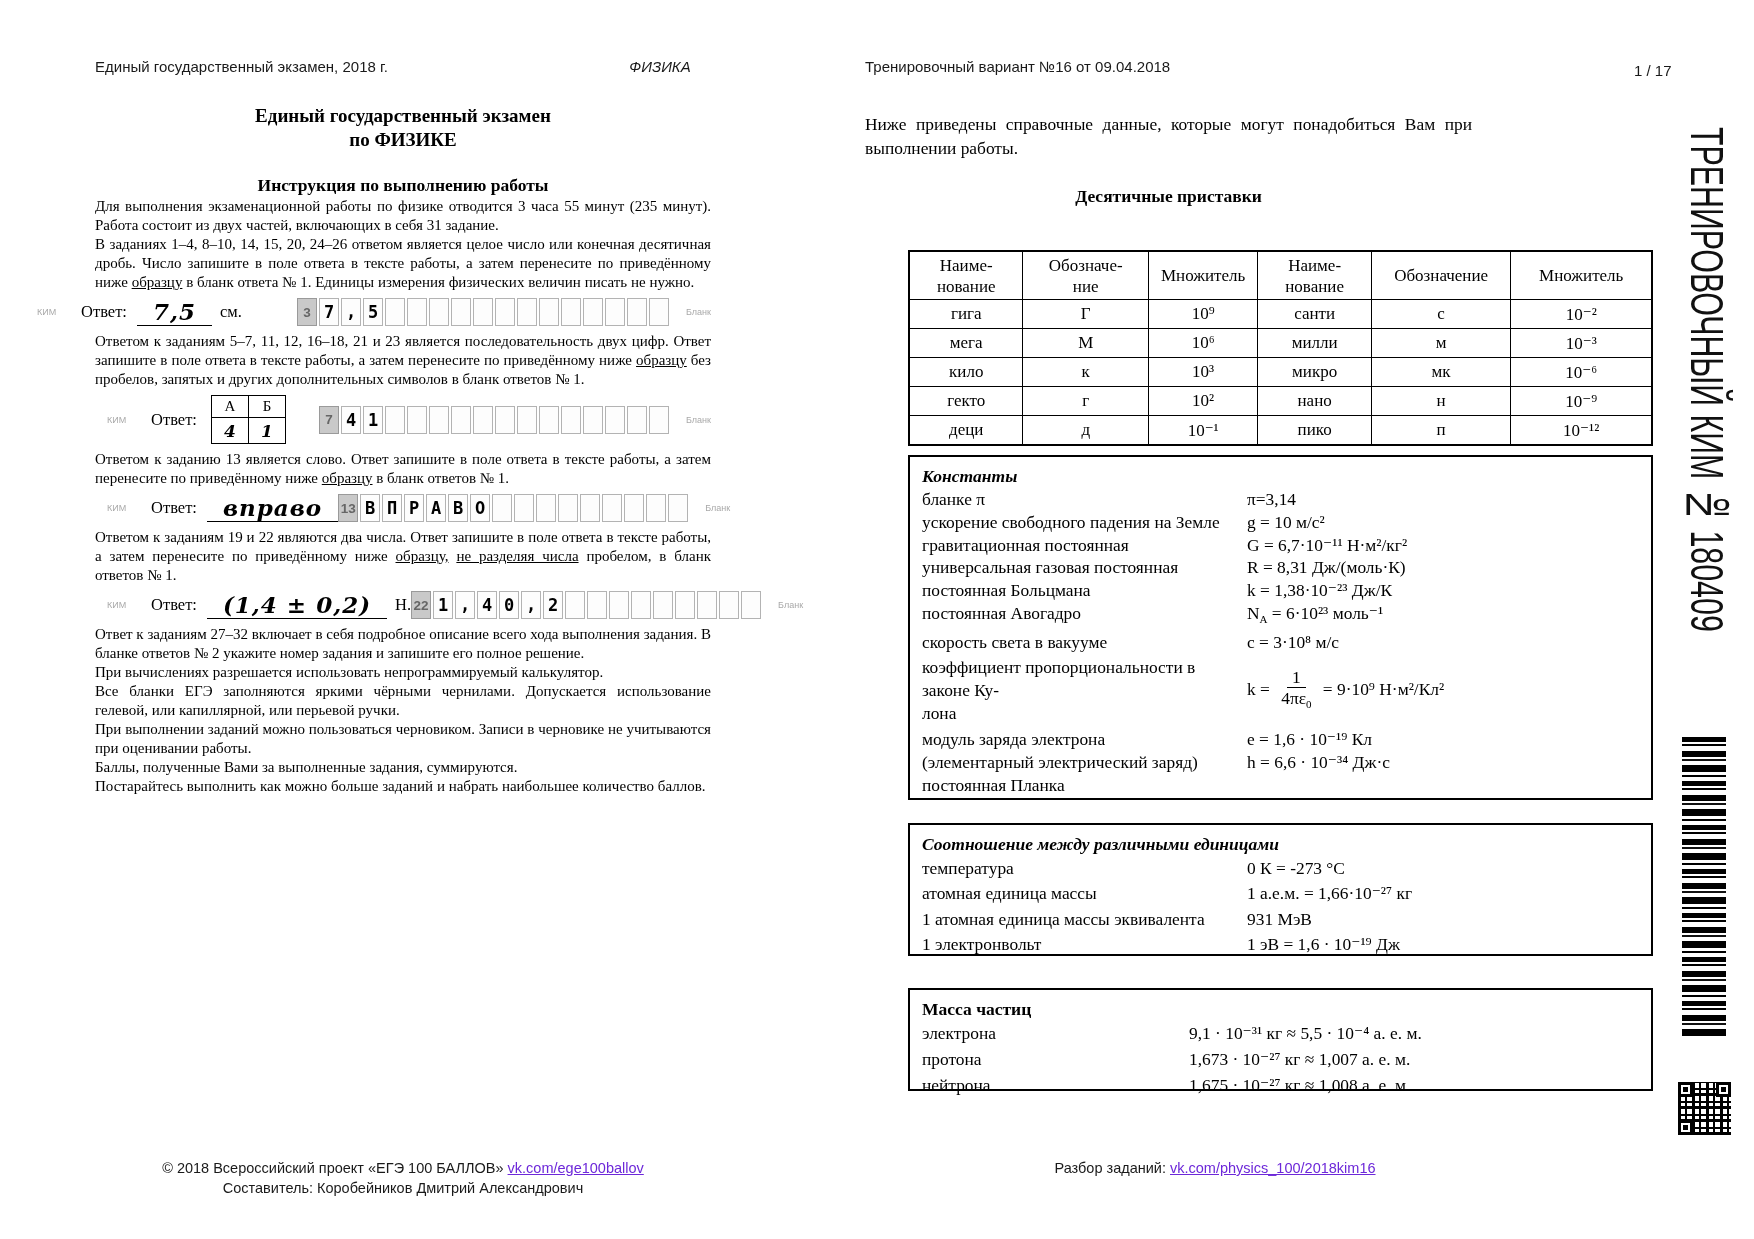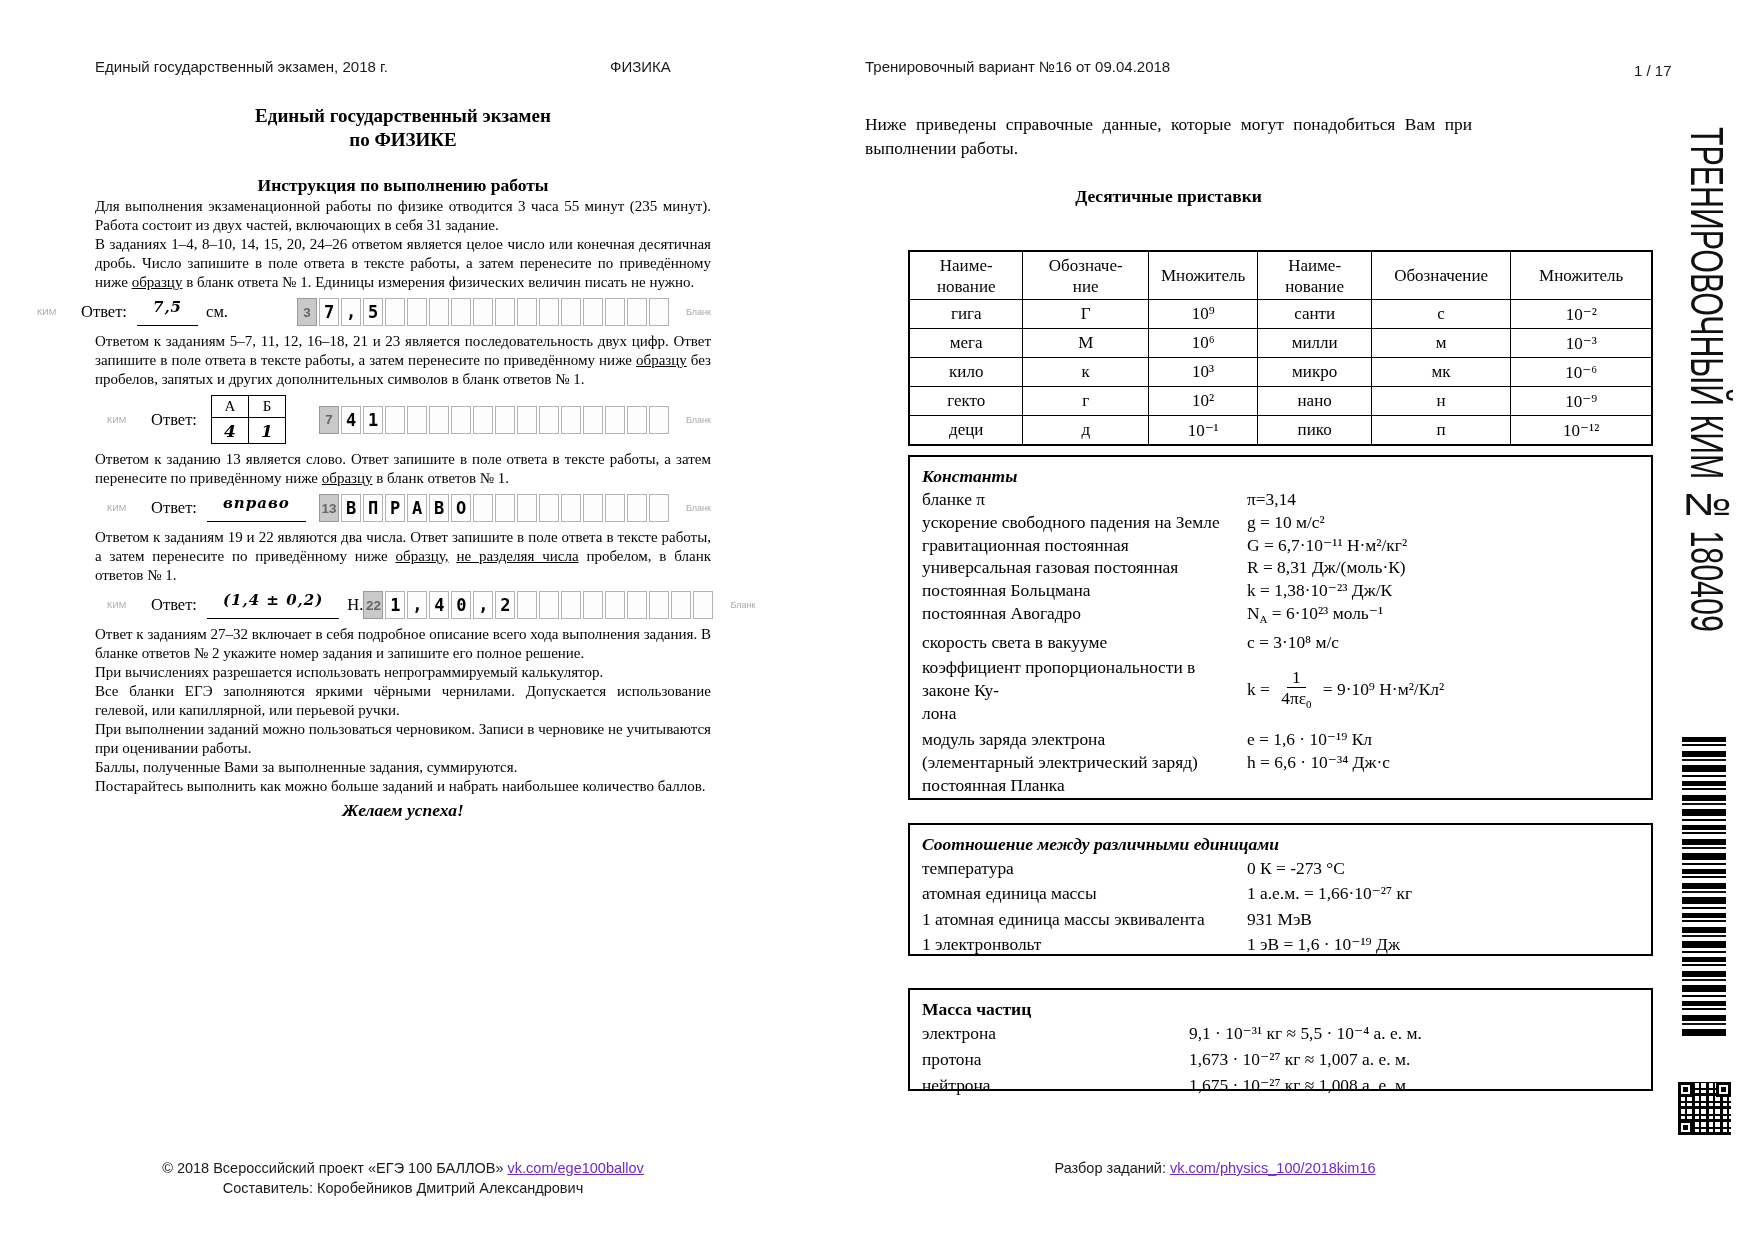--- a/index.html
+++ b/index.html
@@ -19,22 +19,22 @@
   .u{text-decoration:underline;}
 
   
   .sample{display:flex;align-items:center;margin:6px 0;}
   .kim-label,.blank-label{font-family:"Liberation Sans","DejaVu Sans",sans-serif;font-size:9px;color:#a9a9a9;flex-shrink:0;}
   .kim-label{width:30px;}
   .s1 .kim-label{margin-left:-58px;}
   .s2 .kim-label,.s3 .kim-label,.s4 .kim-label{margin-left:12px;}
   .ans-label{font-size:16.5px;margin:0 10px 0 14px;flex-shrink:0;}
   .written{
-    font-family:"DejaVu Serif",serif;font-style:italic;font-weight:700;font-size:15px;
-    letter-spacing:1px;border-bottom:1.4px solid #000;padding:0 16px 9px 16px;white-space:nowrap;flex-shrink:0;
+    font-family:"DejaVu Serif",serif;font-style:italic;font-weight:700;font-size:23px;
+    letter-spacing:1px;border-bottom:1.4px solid #000;padding:0 16px 0 16px;white-space:nowrap;flex-shrink:0;
   }
   .unit{font-size:16.5px;margin-left:8px;flex-shrink:0;}
   .grid{display:flex;margin-left:auto;flex-shrink:0;}
   .cell{
     width:18px;height:26px;border:1px solid #b3b3b3;margin-right:2px;background:#fdfdfd;
     display:inline-flex;align-items:center;justify-content:center;
     font-family:"DejaVu Sans Mono",monospace;font-weight:bold;font-size:17px;box-sizing:content-box;
   }
   .cell.tno{background:#c9c9c9;color:#666;border-color:#9a9a9a;font-size:13.5px;font-family:"Liberation Sans","DejaVu Sans",sans-serif;}
   .blank-label{margin-left:6px;width:34px;text-align:right;}
@@ -97,21 +97,21 @@
       repeating-linear-gradient(90deg,#000 0 3px,#fff 3px 7px,#000 7px 9px,#fff 9px 14px);
   }
   .finder{position:absolute;width:15px;height:15px;border:3px solid #000;background:#fff;box-sizing:border-box;}
   .finder::after{content:"";position:absolute;left:2px;top:2px;width:5px;height:5px;background:#000;}
   .finder.tl{left:0;top:0;} .finder.tr{right:0;top:0;} .finder.bl{left:0;bottom:0;}
 </style>
 </head>
 <body>
 
 <div class="run-head" style="left:95px;top:58px;">Единый государственный экзамен, 2018 г.</div>
-<div class="run-head" style="left:610px;top:58px;width:100px;text-align:left;">ФИЗИКА</div>
+<div class="run-head" style="left:610px;top:58px;width:100px;text-align:center;font-style:italic;">ФИЗИКА</div>
 <div class="run-head" style="left:865px;top:58px;">Тренировочный вариант №16 от 09.04.2018</div>
 <div class="run-head" style="left:1634px;top:62px;">1 / 17</div>
 
 <div id="left-col">
   <div class="doc-title">Единый государственный экзамен</div>
   <div class="doc-title">по ФИЗИКЕ</div>
 
   <div class="section-head">Инструкция по выполнению работы</div>
 
   <p class="body">Для выполнения экзаменационной работы по физике отводится 3 часа 55 минут (235 минут). Работа состоит из двух частей, включающих в себя 31 задание.</p>
@@ -236,21 +236,20 @@
     </div>
     <span class="blank-label">Бланк</span>
   </div>
 
   <p class="body">Ответ к заданиям 27–32 включает в себя подробное описание всего хода выполнения задания. В бланке ответов № 2 укажите номер задания и запишите его полное решение.</p>
   <p class="body">При вычислениях разрешается использовать непрограммируемый калькулятор.</p>
   <p class="body">Все бланки ЕГЭ заполняются яркими чёрными чернилами. Допускается использование гелевой, или капиллярной, или перьевой ручки.</p>
   <p class="body">При выполнении заданий можно пользоваться черновиком. Записи в черновике не учитываются при оценивании работы.</p>
   <p class="body">Баллы, полученные Вами за выполненные задания, суммируются.</p>
   <p class="body">Постарайтесь выполнить как можно больше заданий и набрать наибольшее количество баллов.</p>
-  <div class="wish">Желаем успеха!</div>
 </div>
 
 <div class="footer" style="left:95px;top:1158px;width:616px;">
   <div><span>© 2018 Всероссийский проект «ЕГЭ 100 БАЛЛОВ» </span><a class="link">vk.com/ege100ballov</a></div>
   <div>Составитель: Коробейников Дмитрий Александрович</div>
 </div>
 
 <p id="right-intro">Ниже приведены справочные данные, которые могут понадобиться Вам при выполнении работы.</p>
 
 <div id="prefixes-title">Десятичные приставки</div>

